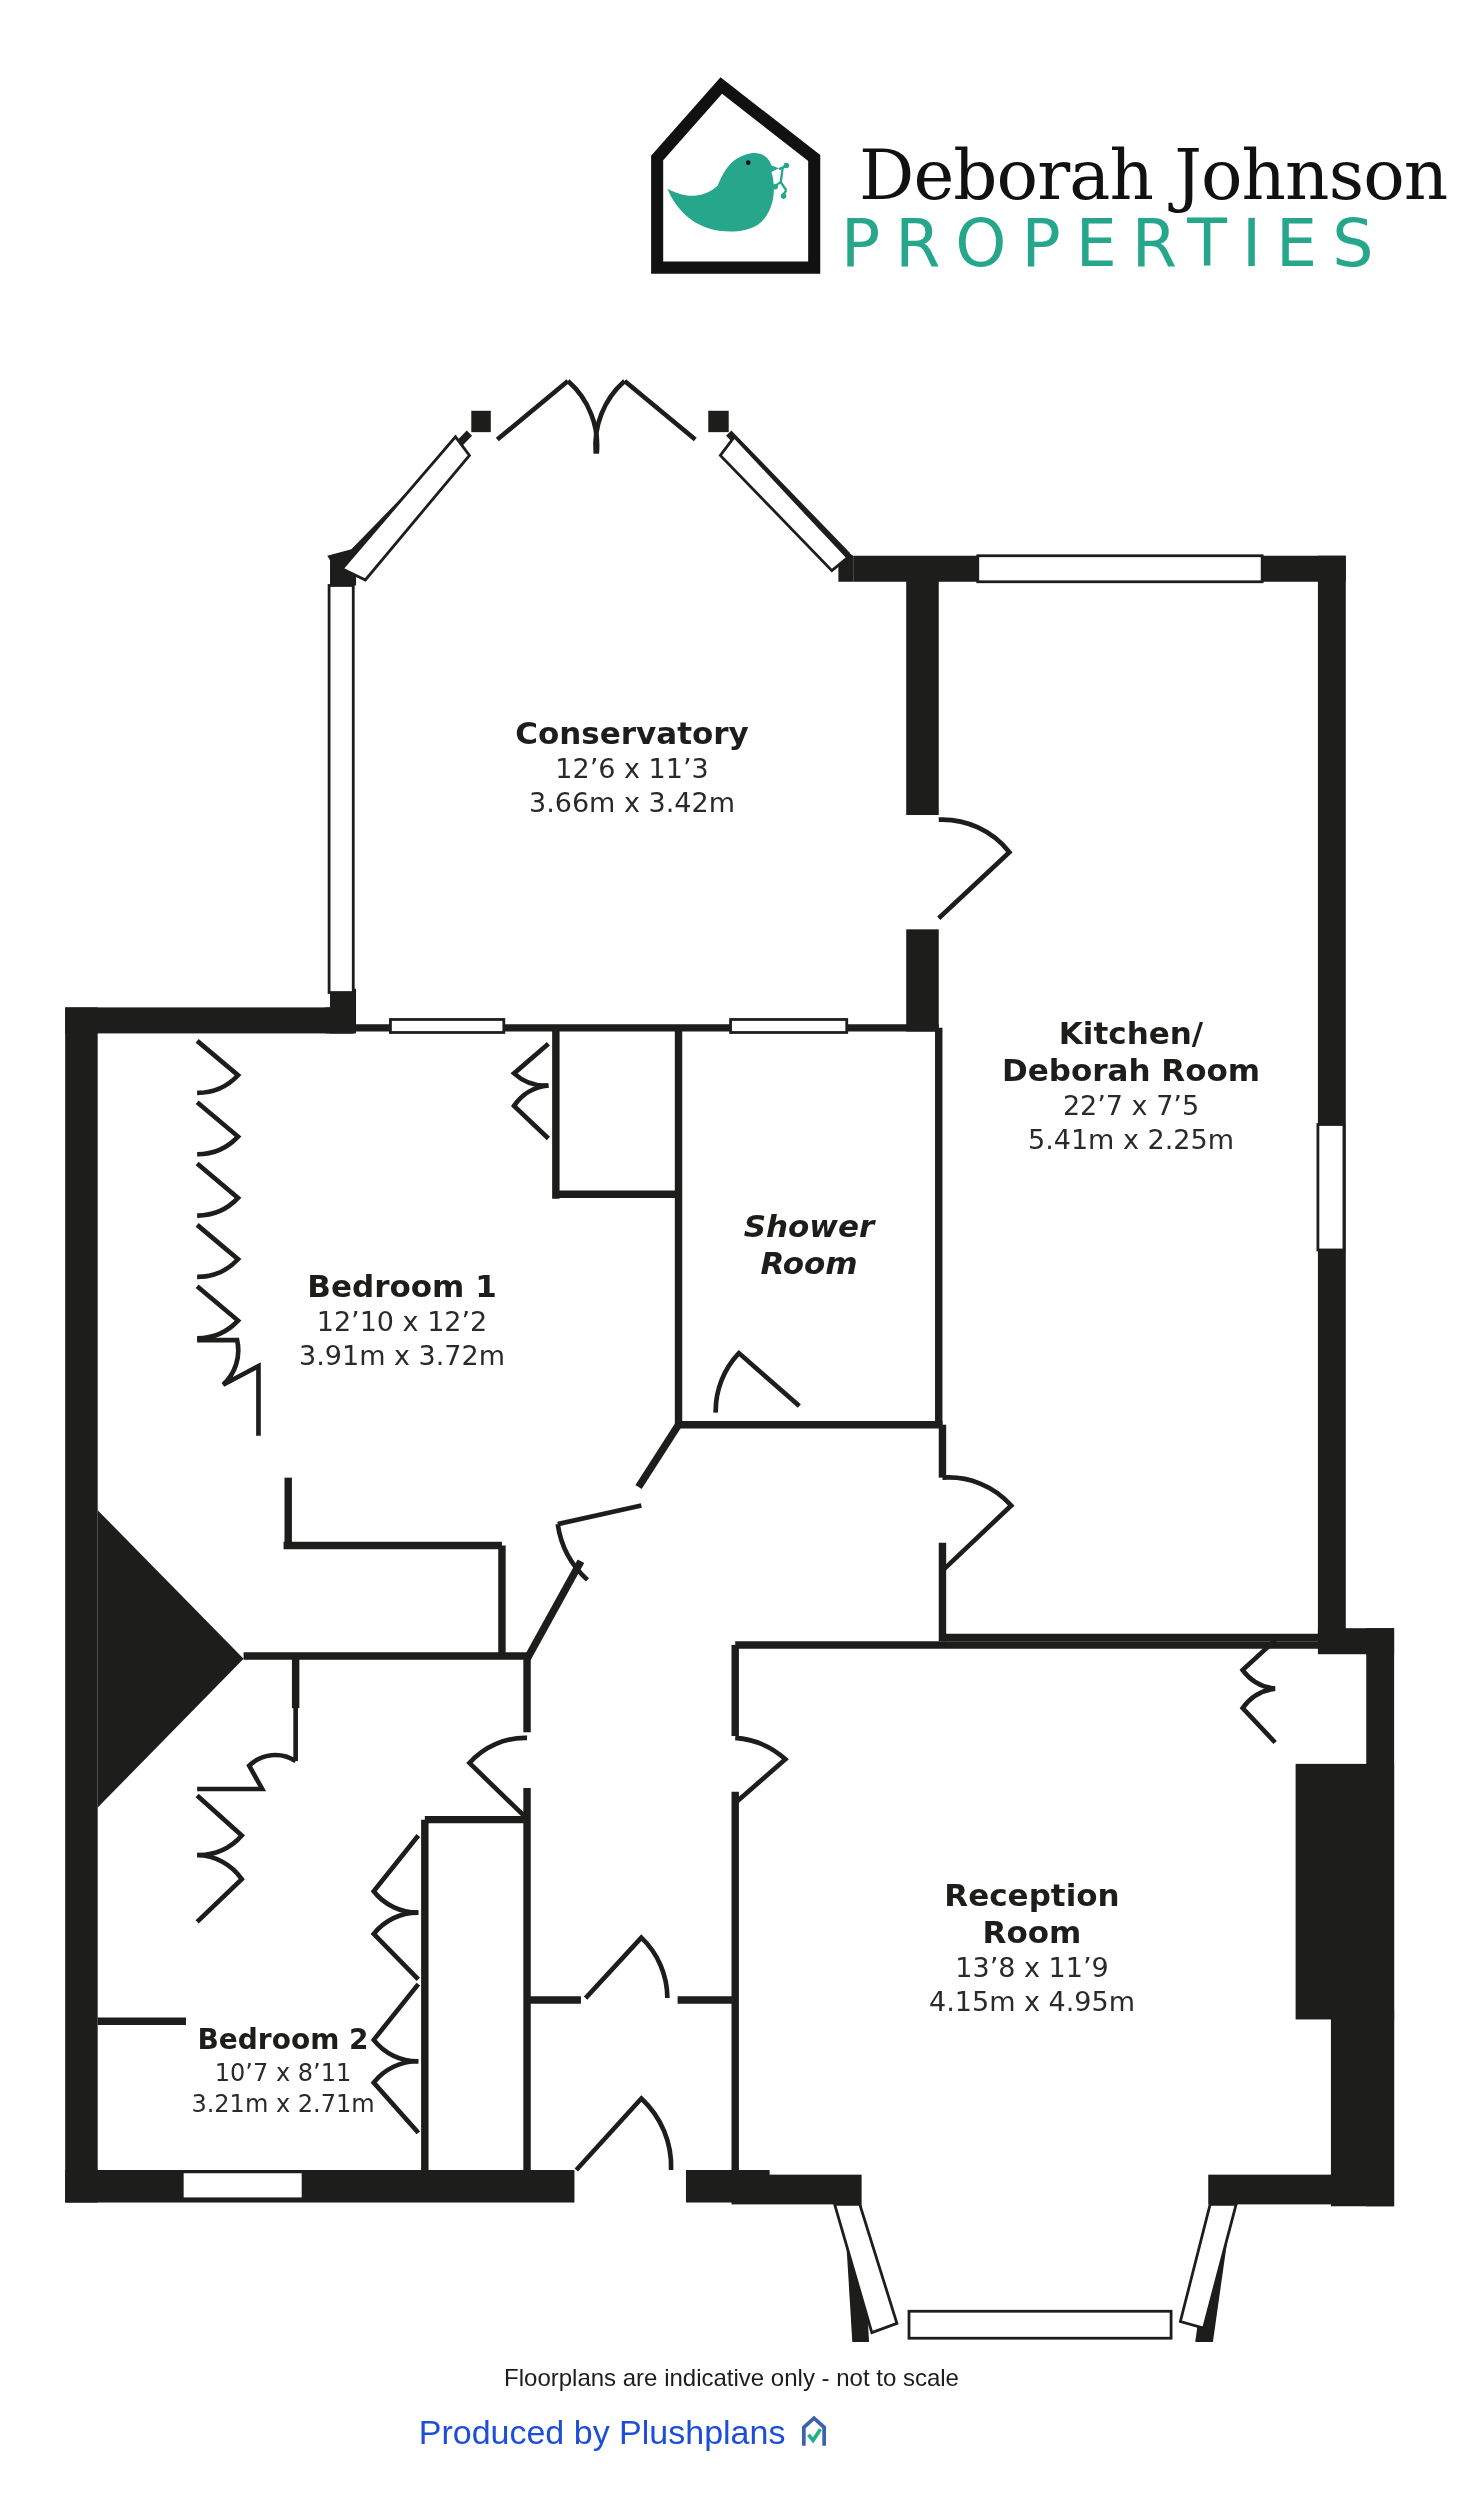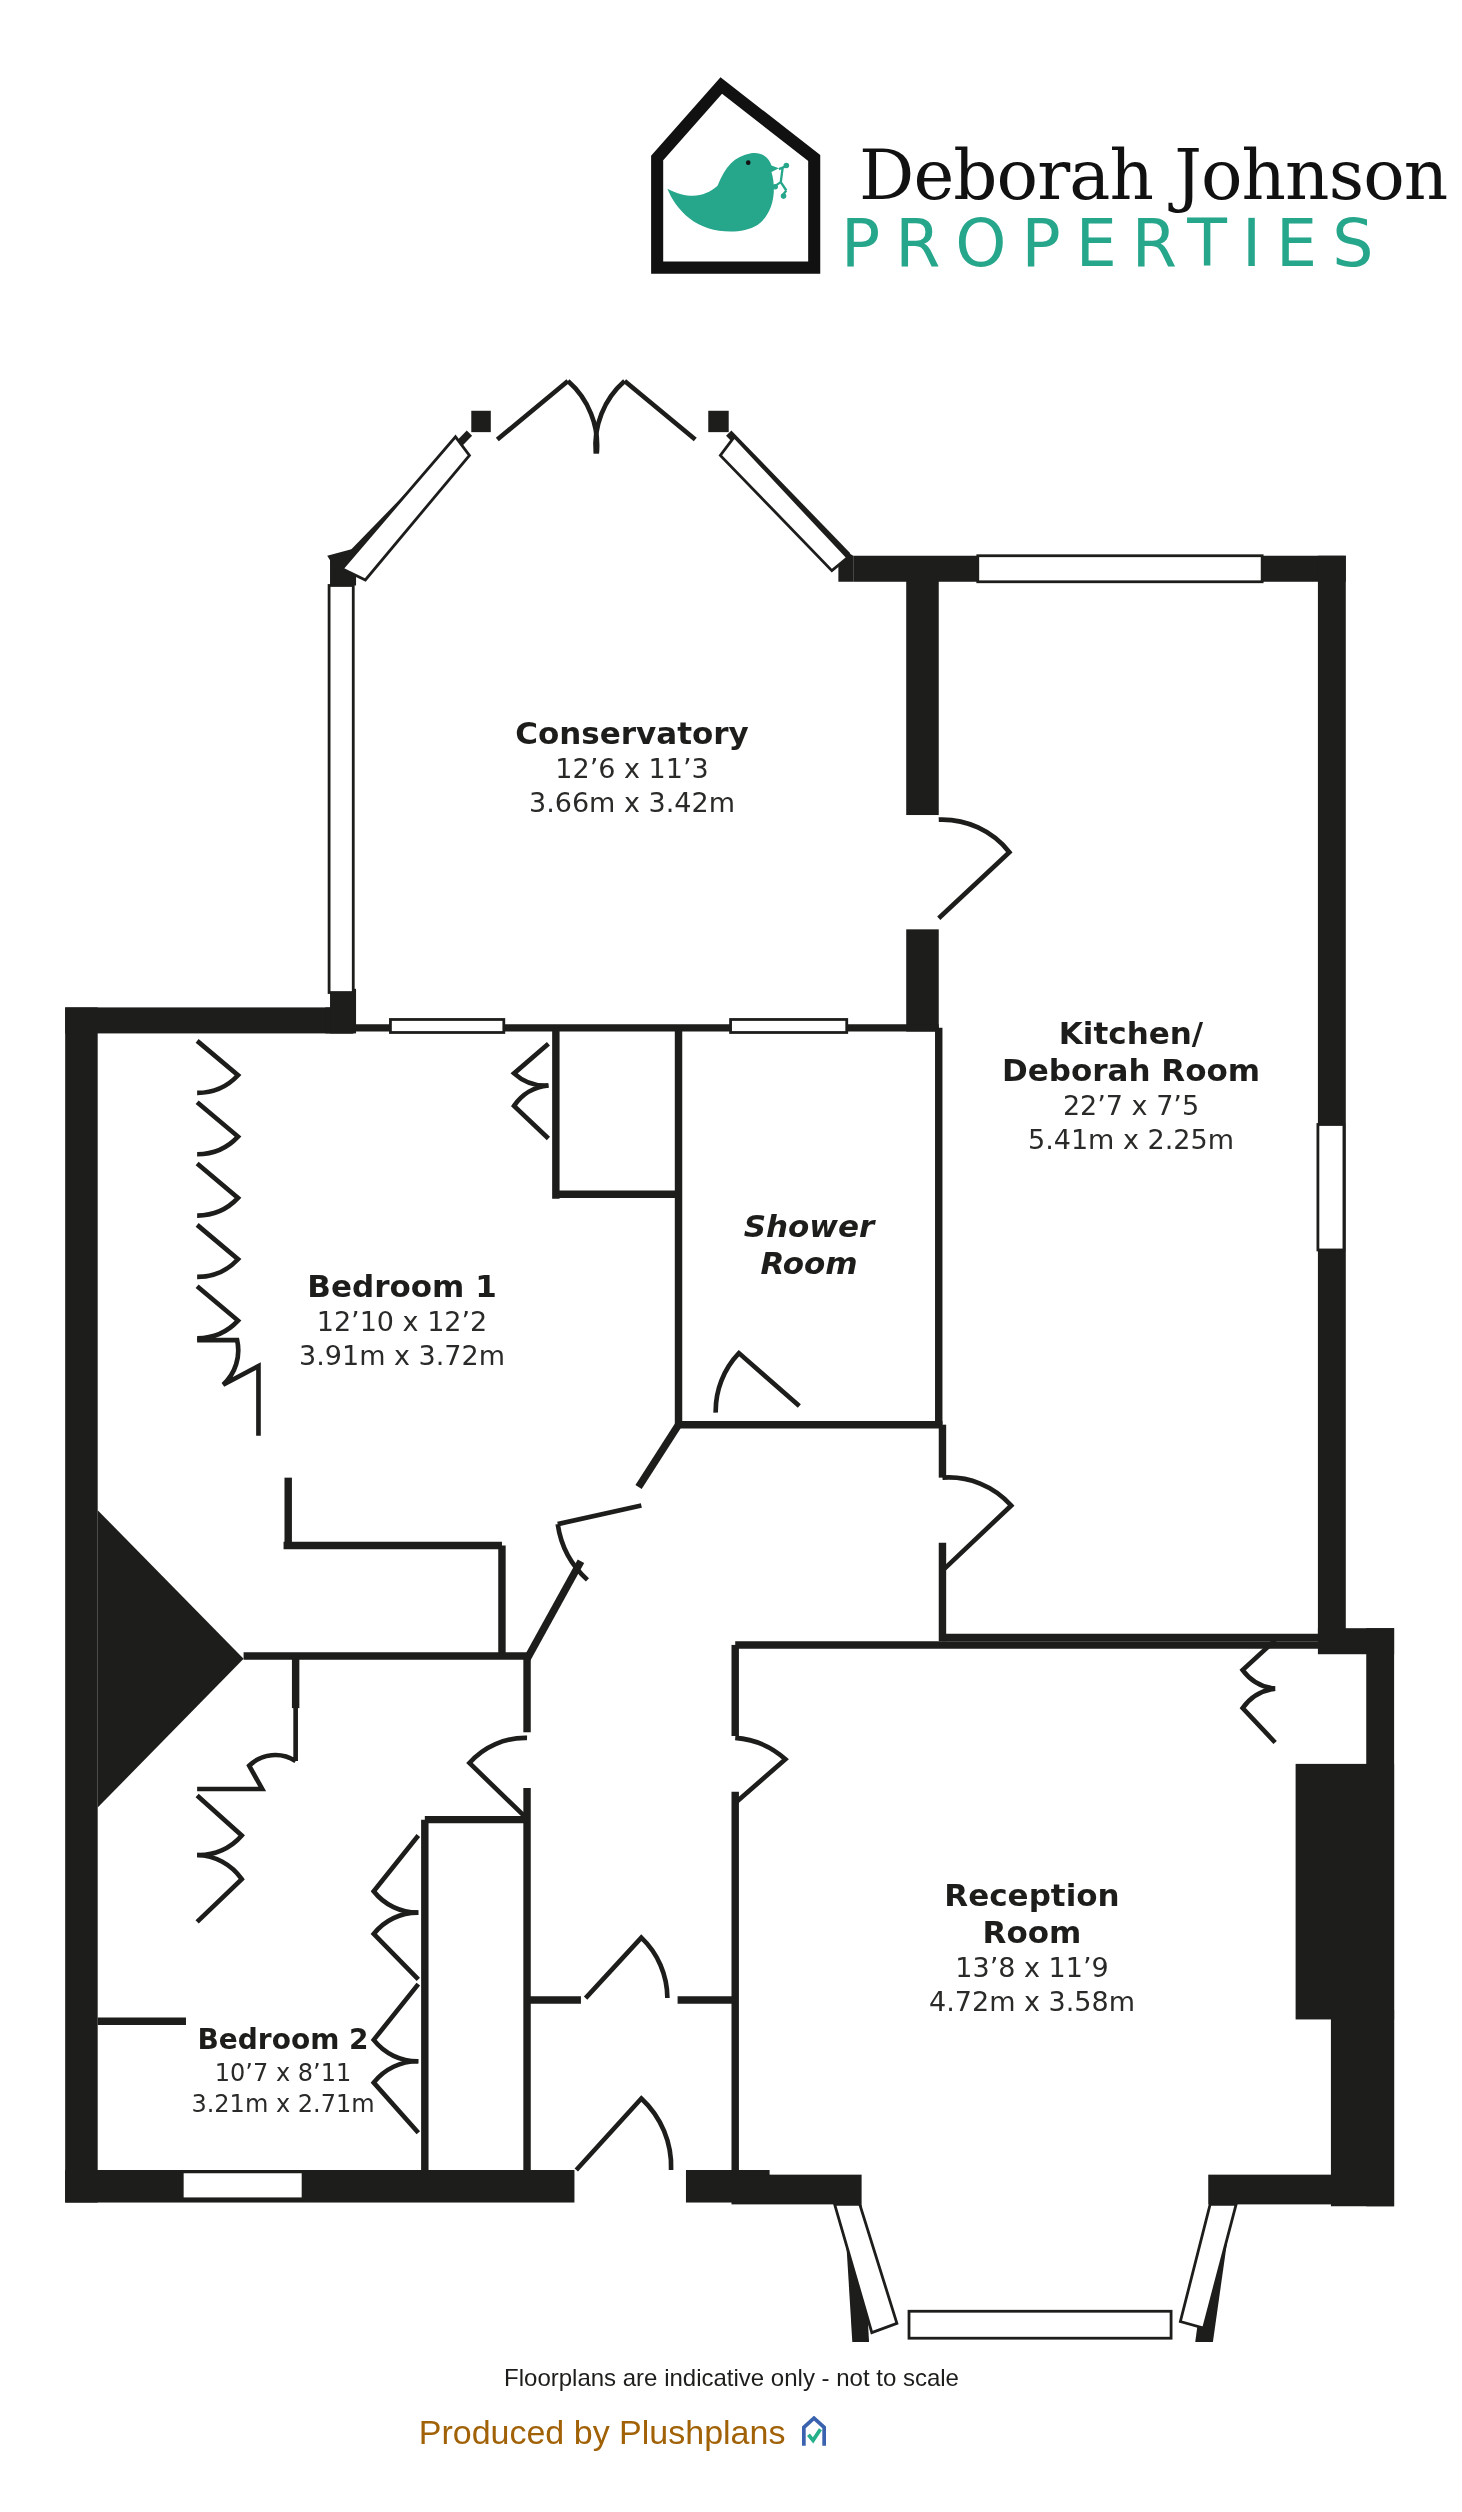--- a/index.html
+++ b/index.html
@@ -4,21 +4,21 @@
 <style>
   html, body { margin:0; padding:0; background:#ffffff; }
   body { width:1463px; height:2512px; position:relative; overflow:hidden; font-family:"DejaVu Sans", sans-serif; }
   #plan { position:absolute; left:0; top:0; width:1463px; height:2512px; }
   .room-label { position:absolute; text-align:center; color:#1d1d1b; transform:translateX(-50%); white-space:nowrap;margin-top:32px; }
   .room-name { font-family:"DejaVu Sans", sans-serif; font-weight:bold; font-size:31px; line-height:37px; display:block; }
   .room-dim { font-family:"DejaVu Sans", sans-serif; font-weight:normal; font-size:27px; line-height:34px; display:block; color:#2a2a28; }
   .logo-text-1 { position:absolute; left:843px; top:135px; font-family:"DejaVu Serif", serif; font-size:69px; color:#111111; letter-spacing:-0.9px; white-space:nowrap;margin-left:16px; }
   .logo-text-2 { position:absolute; left:841px; top:206px; font-family:"DejaVu Sans", sans-serif; font-size:65px; color:#26a68b; letter-spacing:15px; white-space:nowrap; font-weight:normal; }
   .footer-1 { position:absolute; left:0; width:1463px; top:2364px; text-align:center; font-family:"Liberation Sans", sans-serif; font-size:24px; color:#1d1d1b; }
-  .footer-2 { position:absolute; left:0; width:1245px; top:2413px; text-align:center; font-family:"Liberation Sans", sans-serif; font-size:34px; color:#a16207; }
+  .footer-2 { position:absolute; left:0; width:1245px; top:2413px; text-align:center; font-family:"Liberation Sans", sans-serif; font-size:34px; color:#1d4ed8; }
   .footer-2 svg { vertical-align:-3.7px; margin-left:7.4px; }
 </style>
 </head>
 <body>
 
 <svg id="plan" viewBox="0 0 1574 2703" xmlns="http://www.w3.org/2000/svg">
 
   <g>
     <path d="M 707 170 L 776 92 L 876 170 L 876 288 L 707 288 Z" fill="none" stroke="#111" stroke-width="13" stroke-linejoin="miter"></path>
     <g>
@@ -191,21 +191,21 @@
 <div class="room-label" style="left:283px; top:1989px;">
   <span class="room-name" style="font-size:28px;">Bedroom 2</span>
   <span class="room-dim" style="font-size:24px; line-height:31px;">10’7 x 8’11</span>
   <span class="room-dim" style="font-size:24px; line-height:31px;">3.21m x 2.71m</span>
 </div>
 
 <div class="room-label" style="left:1032px; top:1845px;">
   <span class="room-name">Reception</span>
   <span class="room-name">Room</span>
   <span class="room-dim">13’8 x 11’9</span>
-  <span class="room-dim">4.72m x 3.58m</span>
+  <span class="room-dim">4.15m x 4.95m</span>
 </div>
 
 <div class="footer-1">Floorplans are indicative only - not to scale</div>
 <div class="footer-2">
   <span>Produced by Plushplans</span>
   <svg width="24" height="32" viewBox="0 0 26 34">
     <path d="M 2 32 L 2 12 L 13 2 L 24 12 L 24 32" fill="none" stroke="#3a62ae" stroke-width="4"></path>
     <path d="M 7 20 L 12 26 L 20 14" fill="none" stroke="#26b08a" stroke-width="4"></path>
   </svg>
 </div>

